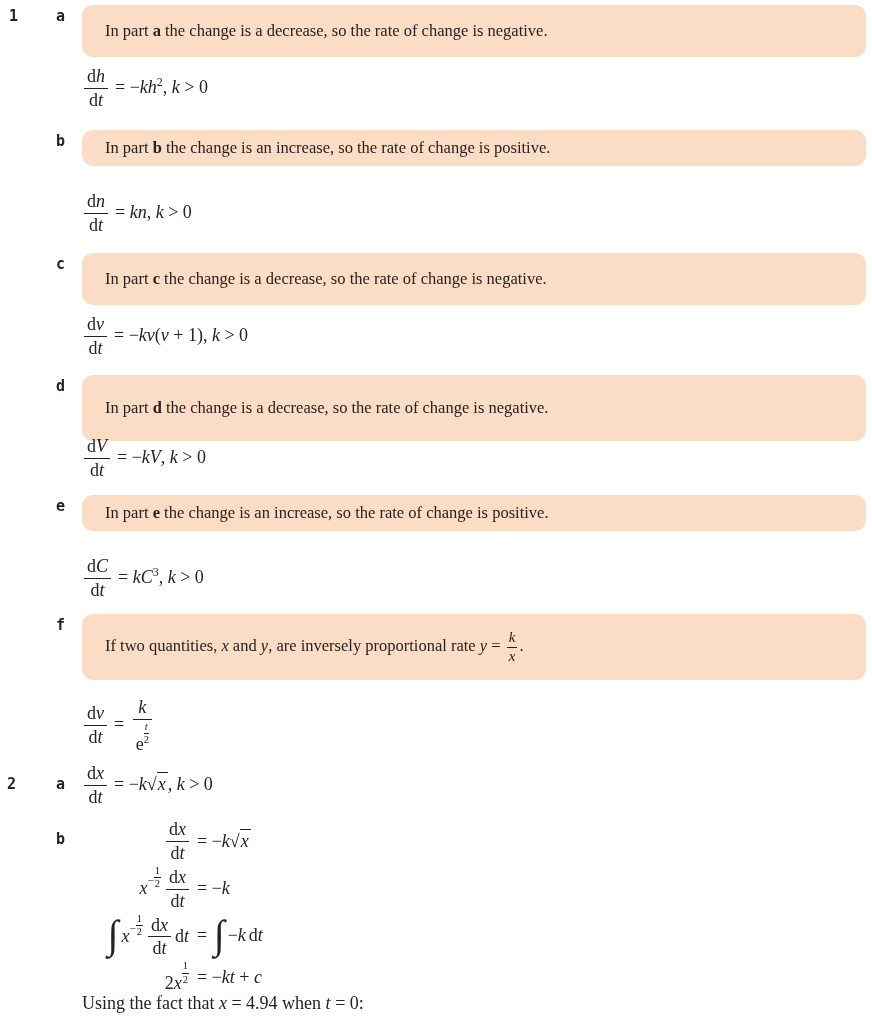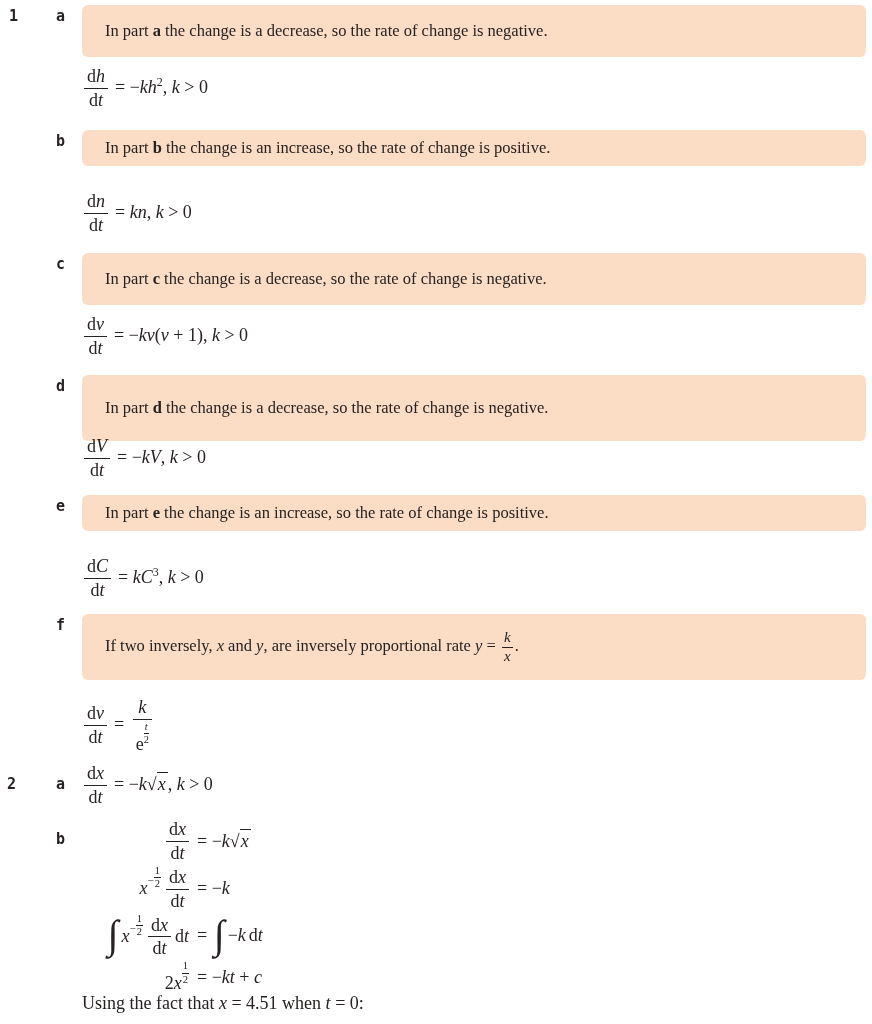--- a/index.html
+++ b/index.html
@@ -21,21 +21,21 @@
     color:#272221;
   }
   .qnum { left:9px; }
   .plabel { left:56px; }
 
   .callout {
     position:absolute;
     left:82px; width:784px;
     box-sizing:border-box;
     background:#fbdcc5;
-    border-radius:6px;
+    border-radius:11px;
     display:flex; align-items:center;
     padding:0 6px 0 23px;
     font-size:16.5px;
     line-height:1.25;
   }
   .callout b { font-weight:bold; }
 
   .eq {
     position:absolute;
     left:84px;
@@ -157,21 +157,21 @@
   <div class="plabel" style="top:499px">e</div>
   <div class="callout" style="top:495px;height:36px">
     <span><span>In part </span><b>e</b><span> the change is an increase, so the rate of change is positive.</span></span>
   </div>
   <div class="eq" style="top:557px">
     <span class="frac"><span class="fn"><span class="rm">d</span><span class="it">C</span></span><span class="fd"><span class="rm">d</span><span class="it">t</span></span></span><span class="rm">= </span><span class="it">kC</span><span class="sup rm">3</span><span class="rm">, </span><span class="it">k</span><span class="rm"> &gt; 0</span>
   </div>
 
   <div class="plabel" style="top:618px">f</div>
   <div class="callout" style="top:614px;height:66px">
-    <span><span>If two inversely, </span><span class="it">x</span><span> and </span><span class="it">y</span><span>, are inversely proportional rate </span><span class="it">y</span><span> = </span><span class="note-frac"><span class="fn it">k</span><span class="fd it">x</span></span><span>.</span></span>
+    <span><span>If two quantities, </span><span class="it">x</span><span> and </span><span class="it">y</span><span>, are inversely proportional rate </span><span class="it">y</span><span> = </span><span class="note-frac"><span class="fn it">k</span><span class="fd it">x</span></span><span>.</span></span>
   </div>
   <div class="eq" style="top:698px">
     <span class="frac"><span class="fn"><span class="rm">d</span><span class="it">v</span></span><span class="fd"><span class="rm">d</span><span class="it">t</span></span></span><span class="rm">= </span><span class="frac tight"><span class="fn it">k</span><span class="fd"><span class="rm">e</span><span class="sfrac"><span class="sn it">t</span><span class="sd rm">2</span></span></span></span>
   </div>
 
   <div class="qnum" style="top:777px;left:7px">2</div>
 
   <div class="plabel" style="top:777px">a</div>
   <div class="eq" style="top:764px">
     <span class="frac"><span class="fn"><span class="rm">d</span><span class="it">x</span></span><span class="fd"><span class="rm">d</span><span class="it">t</span></span></span><span class="rm">= −</span><span class="it">k</span><span class="sqrt"><span class="rad">√</span><span class="arg it">x</span></span><span class="rm">, </span><span class="it">k</span><span class="rm"> &gt; 0</span>
@@ -188,16 +188,16 @@
 
     <div class="lhs"><span class="int">∫</span><span class="it">x</span><span class="sminus rm">−</span><span class="sfrac"><span class="sn rm">1</span><span class="sd rm">2</span></span><span class="frac" style="margin-left:5px;margin-right:4px"><span class="fn"><span class="rm">d</span><span class="it">x</span></span><span class="fd"><span class="rm">d</span><span class="it">t</span></span></span><span class="rm">d</span><span class="it">t</span></div>
     <div class="rhs"><span class="rm">= </span><span class="int" style="margin-left:2px">∫</span><span class="rm">−</span><span class="it">k</span><span class="rm" style="margin-left:3px">d</span><span class="it">t</span></div>
 
     <div class="lhs"><span class="rm">2</span><span class="it">x</span><span class="sfrac"><span class="sn rm">1</span><span class="sd rm">2</span></span></div>
     <div class="rhs"><span class="rm">= −</span><span class="it">kt</span><span class="rm"> + </span><span class="it">c</span></div>
 
   </div>
 
   <div class="footer">
-    <span class="rm">Using the fact that </span><span class="it">x</span><span class="rm"> = 4.51 when </span><span class="it">t</span><span class="rm"> = 0:</span>
+    <span class="rm">Using the fact that </span><span class="it">x</span><span class="rm"> = 4.94 when </span><span class="it">t</span><span class="rm"> = 0:</span>
   </div>
 
 </div>
 
 </body></html>

